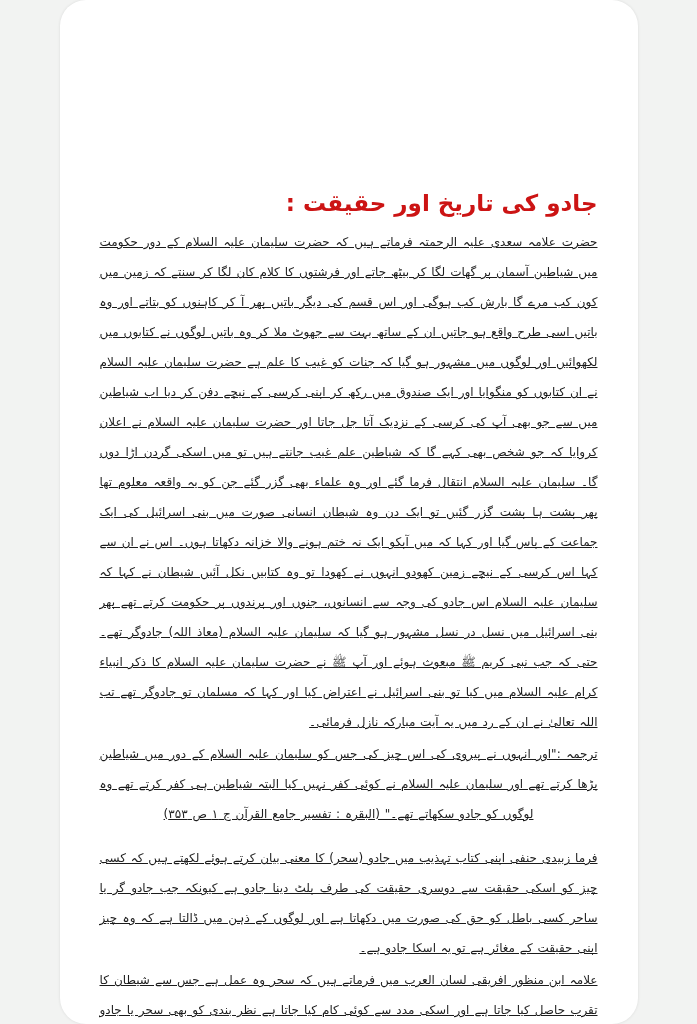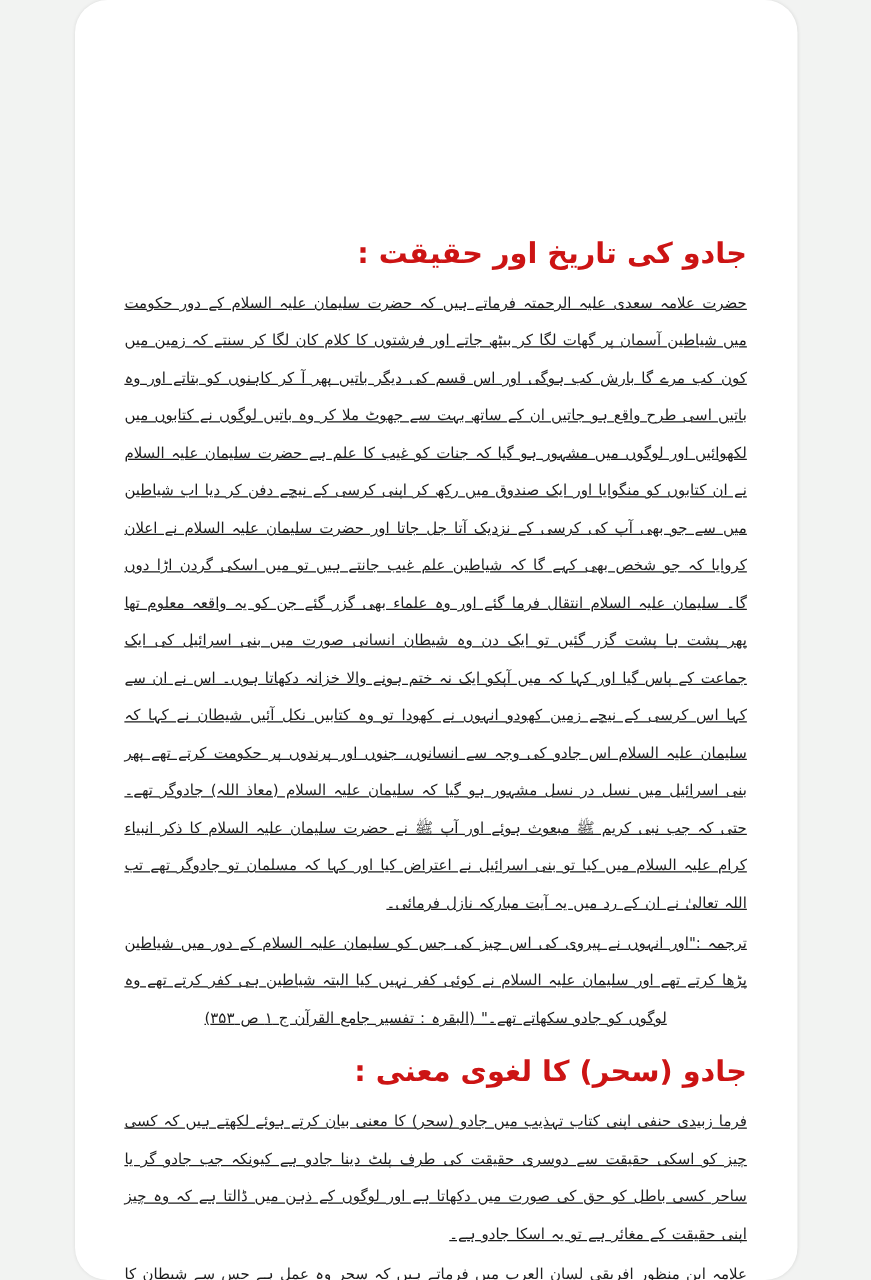--- a/index.html
+++ b/index.html
@@ -55,19 +55,18 @@
 <div class="page">
   <div class="content">
 
     <div class="section">
       <div class="section-heading">جادو کی تاریخ اور حقیقت :</div>
       <p class="para">حضرت علامہ سعدی علیہ الرحمتہ فرماتے ہیں کہ حضرت سلیمان علیہ السلام کے دور حکومت میں شیاطین آسمان پر گھات لگا کر بیٹھ جاتے اور فرشتوں کا کلام کان لگا کر سنتے کہ زمین میں کون کب مرے گا بارش کب ہوگی اور اس قسم کی دیگر باتیں پھر آ کر کاہنوں کو بتاتے اور وہ باتیں اسی طرح واقع ہو جاتیں ان کے ساتھ بہت سے جھوٹ ملا کر وہ باتیں لوگوں نے کتابوں میں لکھوائیں اور لوگوں میں مشہور ہو گیا کہ جنات کو غیب کا علم ہے حضرت سلیمان علیہ السلام نے ان کتابوں کو منگوایا اور ایک صندوق میں رکھ کر اپنی کرسی کے نیچے دفن کر دیا اب شیاطین میں سے جو بھی آپ کی کرسی کے نزدیک آتا جل جاتا اور حضرت سلیمان علیہ السلام نے اعلان کروایا کہ جو شخص بھی کہے گا کہ شیاطین علم غیب جانتے ہیں تو میں اسکی گردن اڑا دوں گا۔ سلیمان علیہ السلام انتقال فرما گئے اور وہ علماء بھی گزر گئے جن کو یہ واقعہ معلوم تھا پھر پشت ہا پشت گزر گئیں تو ایک دن وہ شیطان انسانی صورت میں بنی اسرائیل کی ایک جماعت کے پاس گیا اور کہا کہ میں آپکو ایک نہ ختم ہونے والا خزانہ دکھاتا ہوں۔ اس نے ان سے کہا اس کرسی کے نیچے زمین کھودو انہوں نے کھودا تو وہ کتابیں نکل آئیں شیطان نے کہا کہ سلیمان علیہ السلام اس جادو کی وجہ سے انسانوں، جنوں اور پرندوں پر حکومت کرتے تھے پھر بنی اسرائیل میں نسل در نسل مشہور ہو گیا کہ سلیمان علیہ السلام (معاذ اللہ) جادوگر تھے۔ حتی کہ جب نبی کریم ﷺ مبعوث ہوئے اور آپ ﷺ نے حضرت سلیمان علیہ السلام کا ذکر انبیاء کرام علیہ السلام میں کیا تو بنی اسرائیل نے اعتراض کیا اور کہا کہ مسلمان تو جادوگر تھے تب اللہ تعالیٰ نے ان کے رد میں یہ آیت مبارکہ نازل فرمائی۔</p>
       <p class="para center-last">ترجمہ :"اور انہوں نے پیروی کی اس چیز کی جس کو سلیمان علیہ السلام کے دور میں شیاطین پڑھا کرتے تھے اور سلیمان علیہ السلام نے کوئی کفر نہیں کیا البتہ شیاطین ہی کفر کرتے تھے وہ لوگوں کو جادو سکھاتے تھے۔" (البقرہ : تفسیر جامع القرآن ج ۱ ص ۳۵۳)</p>
     </div>
 
     <div class="section">
-      <div class="section-heading">جادو (سحر) کا لغوی معنی :</div>
       <p class="para">فرما زبیدی حنفی اپنی کتاب تہذیب میں جادو (سحر) کا معنی بیان کرتے ہوئے لکھتے ہیں کہ کسی چیز کو اسکی حقیقت سے دوسری حقیقت کی طرف پلٹ دینا جادو ہے کیونکہ جب جادو گر یا ساحر کسی باطل کو حق کی صورت میں دکھاتا ہے اور لوگوں کے ذہن میں ڈالتا ہے کہ وہ چیز اپنی حقیقت کے مغائر ہے تو یہ اسکا جادو ہے۔</p>
       <p class="para center-last">علامہ ابن منظور افریقی لسان العرب میں فرماتے ہیں کہ سحر وہ عمل ہے جس سے شیطان کا تقرب حاصل کیا جاتا ہے اور اسکی مدد سے کوئی کام کیا جاتا ہے نظر بندی کو بھی سحر یا جادو کہتے ہیں کہ ایک چیز کسی صورت میں دکھائی دیتی ہے حالانکہ وہ اسکی اصلی صورت نہیں ہوتی (جیسے دور سے سراب پانی کی طرح دکھائی دیتا ہے) کسی چیز کی کیفیت کو پلٹ دینے کو بھی جادو کہتے ہیں کوئی شخص کسی بیمار کو تندرست کر دے یا کسی بغض و محبت میں بدل دے تو کہتے ہیں اس نے جادو کر دیا (لسان العرب ج ۴ ص ۳۴۸)</p>
     </div>
 
   </div>
 </div>
 
 </body></html>

